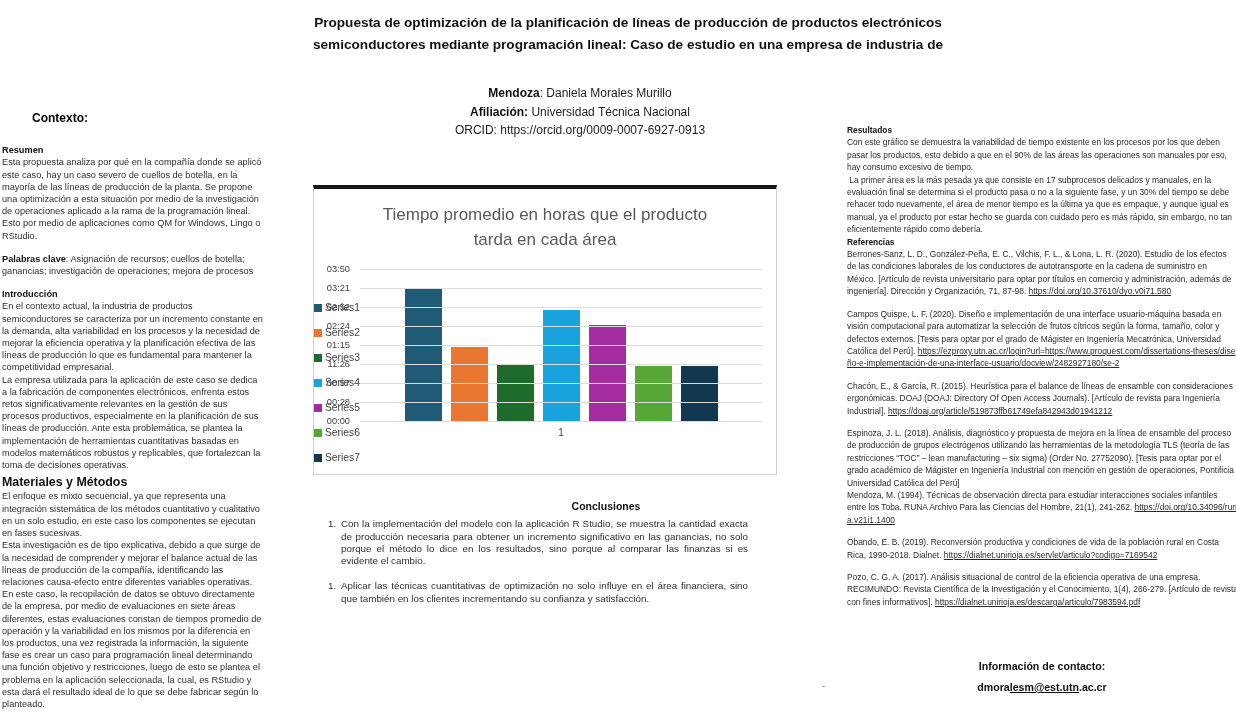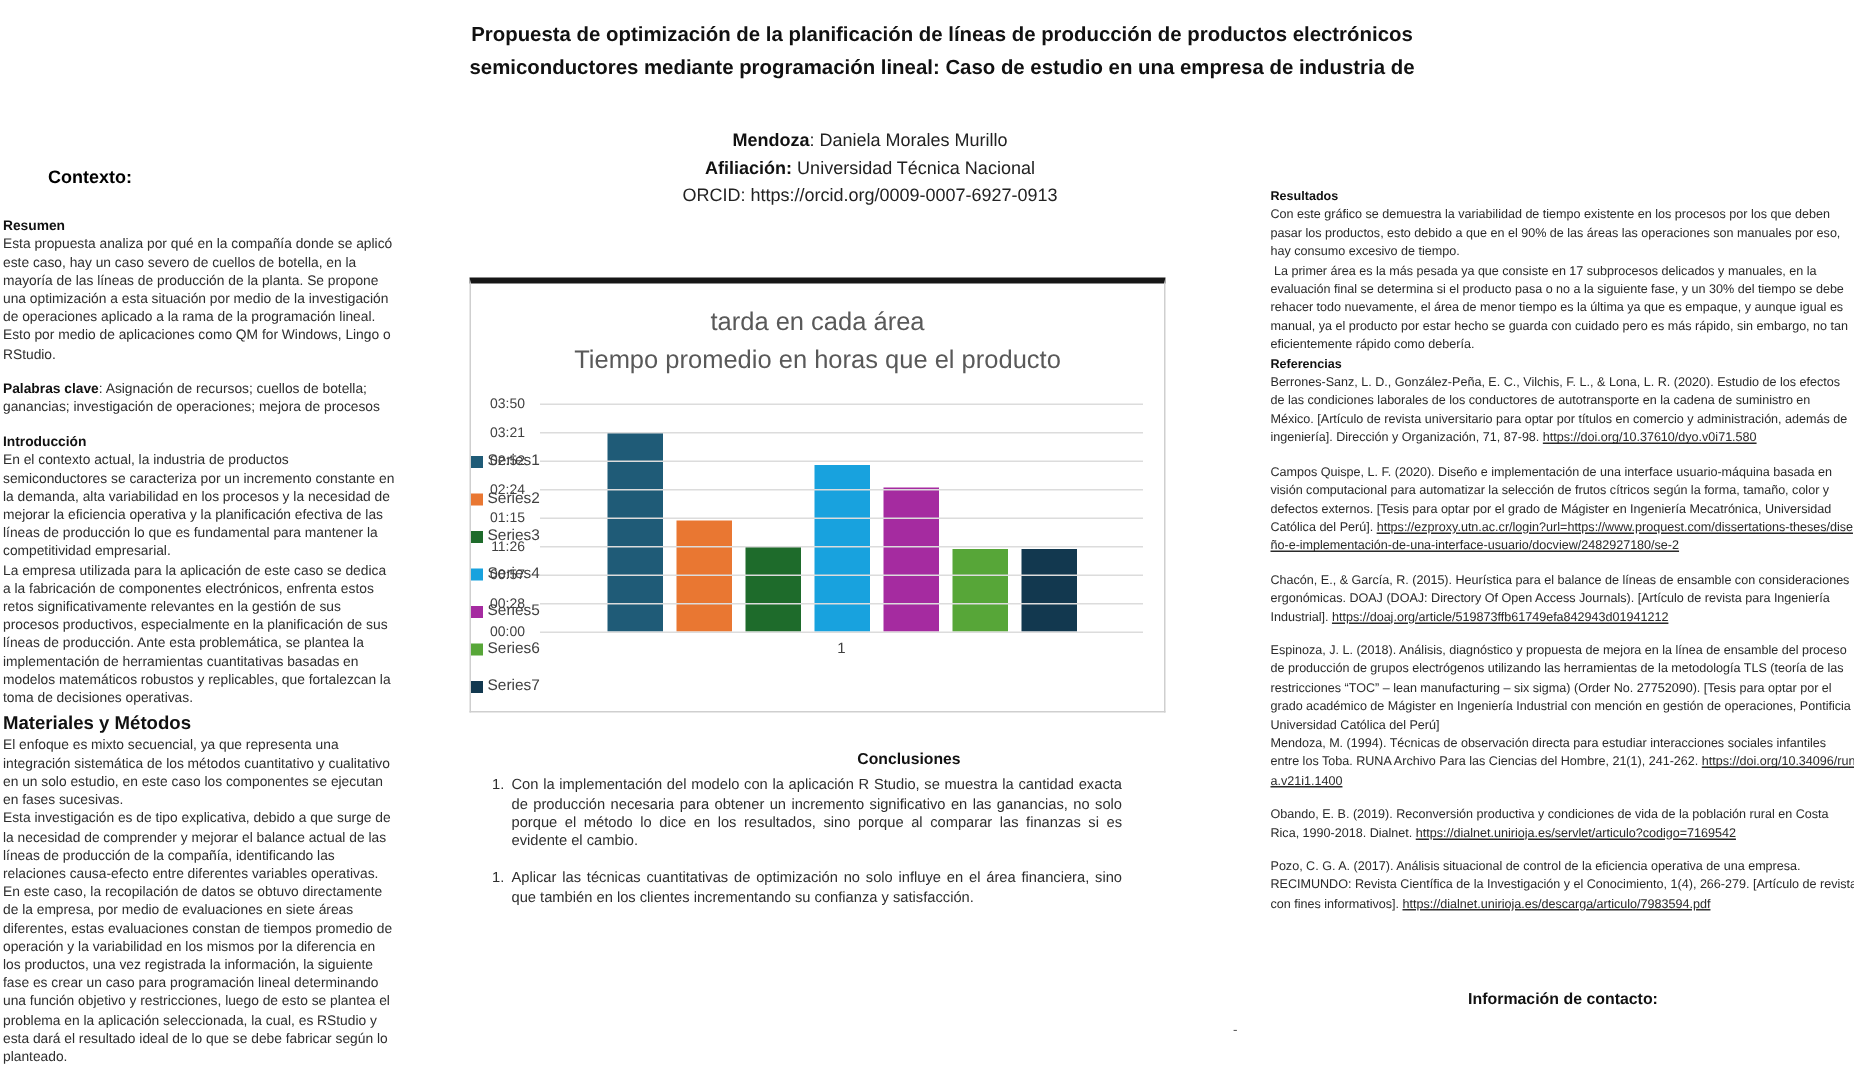--- a/index.html
+++ b/index.html
@@ -85,22 +85,22 @@
   <p>En el contexto actual, la industria de productos semiconductores se caracteriza por un incremento constante en la demanda, alta variabilidad en los procesos y la necesidad de mejorar la eficiencia operativa y la planificación efectiva de las líneas de producción lo que es fundamental para mantener la competitividad empresarial.</p>
   <p>La empresa utilizada para la aplicación de este caso se dedica a la fabricación de componentes electrónicos, enfrenta estos retos significativamente relevantes en la gestión de sus procesos productivos, especialmente en la planificación de sus líneas de producción. Ante esta problemática, se plantea la implementación de herramientas cuantitativas basadas en modelos matemáticos robustos y replicables, que fortalezcan la toma de decisiones operativas.</p>
   <div class="h-metodos">Materiales y Métodos</div>
   <p>El enfoque es mixto secuencial, ya que representa una integración sistemática de los métodos cuantitativo y cualitativo en un solo estudio, en este caso los componentes se ejecutan en fases sucesivas.</p>
   <p>Esta investigación es de tipo explicativa, debido a que surge de la necesidad de comprender y mejorar el balance actual de las líneas de producción de la compañía, identificando las relaciones causa-efecto entre diferentes variables operativas.</p>
   <p>En este caso, la recopilación de datos se obtuvo directamente de la empresa, por medio de evaluaciones en siete áreas diferentes, estas evaluaciones constan de tiempos promedio de operación y la variabilidad en los mismos por la diferencia en los productos, una vez registrada la información, la siguiente fase es crear un caso para programación lineal determinando una función objetivo y restricciones, luego de esto se plantea el problema en la aplicación seleccionada, la cual, es RStudio y esta dará el resultado ideal de lo que se debe fabricar según lo planteado.</p>
 </div>
 
 <div class="chart-box">
   <div class="chart-title">
+    <div>Tiempo promedio en horas que el producto</div>
     <div>tarda en cada área</div>
-    <div>Tiempo promedio en horas que el producto</div>
   </div>
   <div class="chart-yaxis">
       <div class="ytick" style="top: -5px;">03:50</div>
       <div class="ytick" style="top: 14px;">03:21</div>
       <div class="ytick" style="top: 33px;">02:52</div>
       <div class="ytick" style="top: 52px;">02:24</div>
       <div class="ytick" style="top: 71px;">01:15</div>
       <div class="ytick" style="top: 90px;">11:26</div>
       <div class="ytick" style="top: 109px;">00:57</div>
       <div class="ytick" style="top: 128px;">00:28</div>
@@ -182,13 +182,14 @@
   <p class="ref ref-tight"><span>Espinoza, J. L. (2018). Análisis, diagnóstico y propuesta de mejora en la línea de ensamble del proceso de producción de grupos electrógenos utilizando las herramientas de la metodología TLS (teoría de las restricciones “TOC” – lean manufacturing – six sigma) (Order No. 27752090). [Tesis para optar por el grado académico de Mágister en Ingeniería Industrial con mención en gestión de operaciones, Pontificia Universidad Católica del Perú]</span><a class="reflink"></a></p>
   <p class="ref"><span>Mendoza, M. (1994). Técnicas de observación directa para estudiar interacciones sociales infantiles entre los Toba. RUNA Archivo Para las Ciencias del Hombre, 21(1), 241-262. </span><a class="reflink">https://doi.org/10.34096/runa.v21i1.1400</a></p>
   <p class="ref"><span>Obando, E. B. (2019). Reconversión productiva y condiciones de vida de la población rural en Costa Rica, 1990-2018. Dialnet. </span><a class="reflink">https://dialnet.unirioja.es/servlet/articulo?codigo=7169542</a></p>
   <p class="ref"><span>Pozo, C. G. A. (2017). Análisis situacional de control de la eficiencia operativa de una empresa. RECIMUNDO: Revista Científica de la Investigación y el Conocimiento, 1(4), 266-279. [Artículo de revista con fines informativos]. </span><a class="reflink">https://dialnet.unirioja.es/descarga/articulo/7983594.pdf</a></p>
 </div>
 
 <div class="stray-dash">-</div>
 
 <div class="contact">
   <div>Información de contacto:</div>
+  <div><span>dmora</span><span class="u">lesm@est.utn</span><span>.ac.cr</span></div>
 </div>
 
 </body></html>

